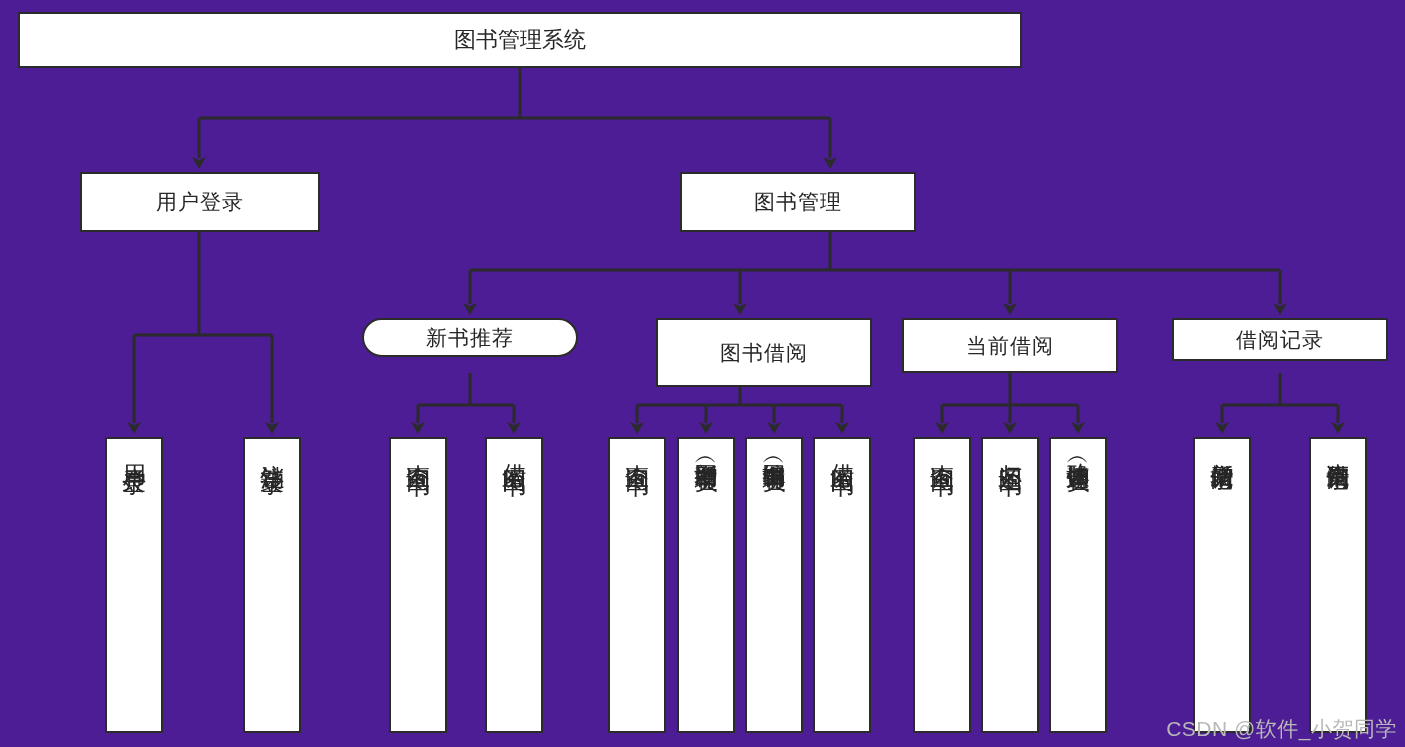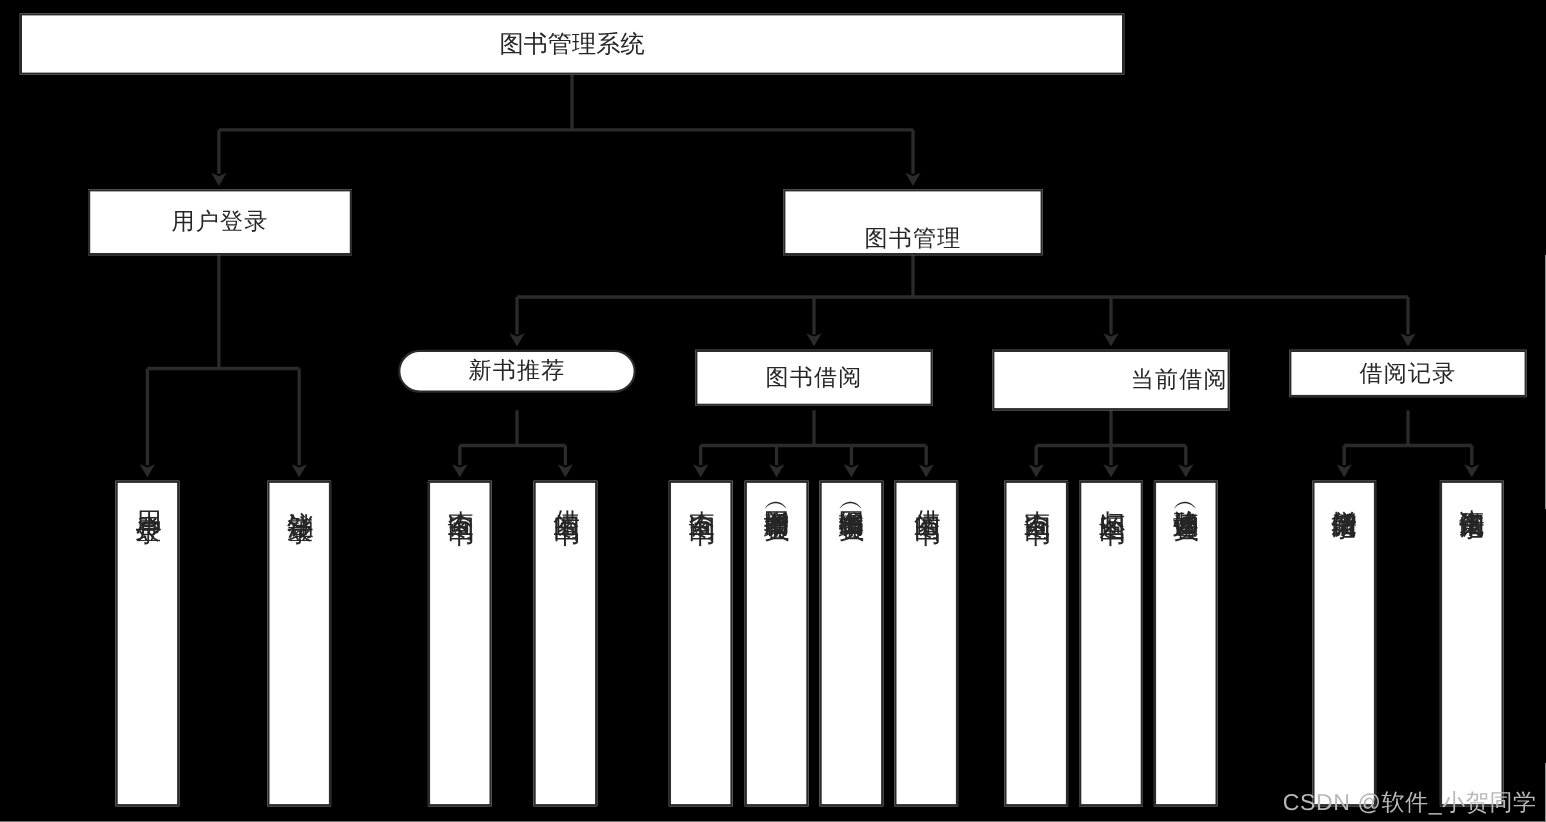--- a/index.html
+++ b/index.html
@@ -7,21 +7,21 @@
     padding: 0;
     background: #ffffff;
   }
   body {
     font-family: "Liberation Sans", "DejaVu Sans", sans-serif;
   }
   #canvas {
     position: relative;
     width: 1405px;
     height: 747px;
-    background: #000000;
+    background: #4c1d95;
     overflow: hidden;
   }
   svg.wires {
     position: absolute;
     left: 0;
     top: 0;
     width: 1405px;
     height: 747px;
     pointer-events: none;
   }
@@ -130,31 +130,31 @@
     </g>
   </svg>
 
   <div class="node root" style="left:18px; top:12px; width:1004px; height:56px;">
     <span>图书管理系统</span>
   </div>
 
   <div class="node h" style="left:80px; top:172px; width:240px; height:60px;">
     <span>用户登录</span>
   </div>
-  <div class="node h" style="left:712px; top:172px; width:236px; height:60px;align-items:flex-end;">
+  <div class="node h" style="left:680px; top:172px; width:236px; height:60px;">
     <span>图书管理</span>
   </div>
 
   <div class="node h" style="left:362px; top:318px; width:216px; height:39px;border-radius:26px;">
     <span>新书推荐</span>
   </div>
-  <div class="node h" style="left:632px; top:318px; width:216px; height:51px;">
+  <div class="node h" style="left:656px; top:318px; width:216px; height:69px;">
     <span>图书借阅</span>
   </div>
-  <div class="node h" style="left:902px; top:318px; width:216px; height:55px;justify-content:flex-end;">
+  <div class="node h" style="left:902px; top:318px; width:216px; height:55px;">
     <span>当前借阅</span>
   </div>
   <div class="node h" style="left:1172px; top:318px; width:216px; height:43px;">
     <span>借阅记录</span>
   </div>
 
   <div class="node leaf" style="left:105px; top:437px; width:58px; height:296px;">
     <span class="vtext">用户登录</span>
   </div>
   <div class="node leaf" style="left:243px; top:437px; width:58px; height:296px;">

